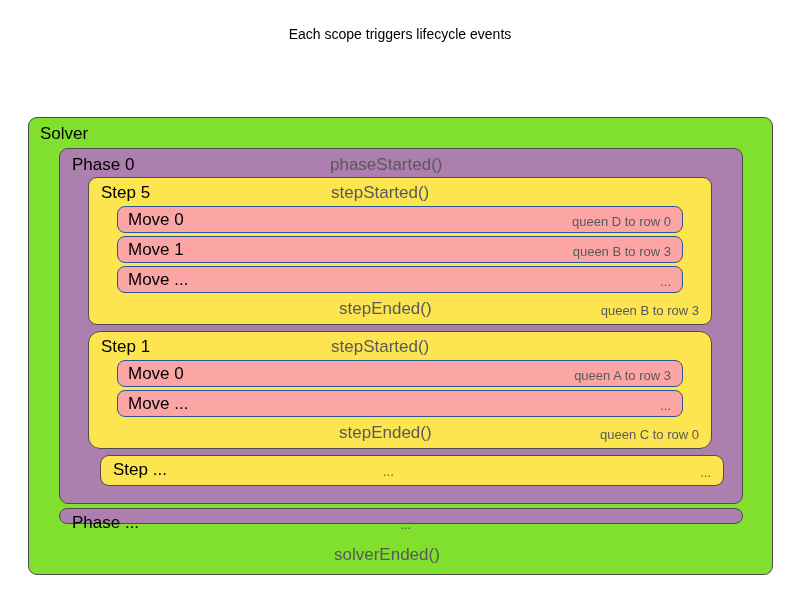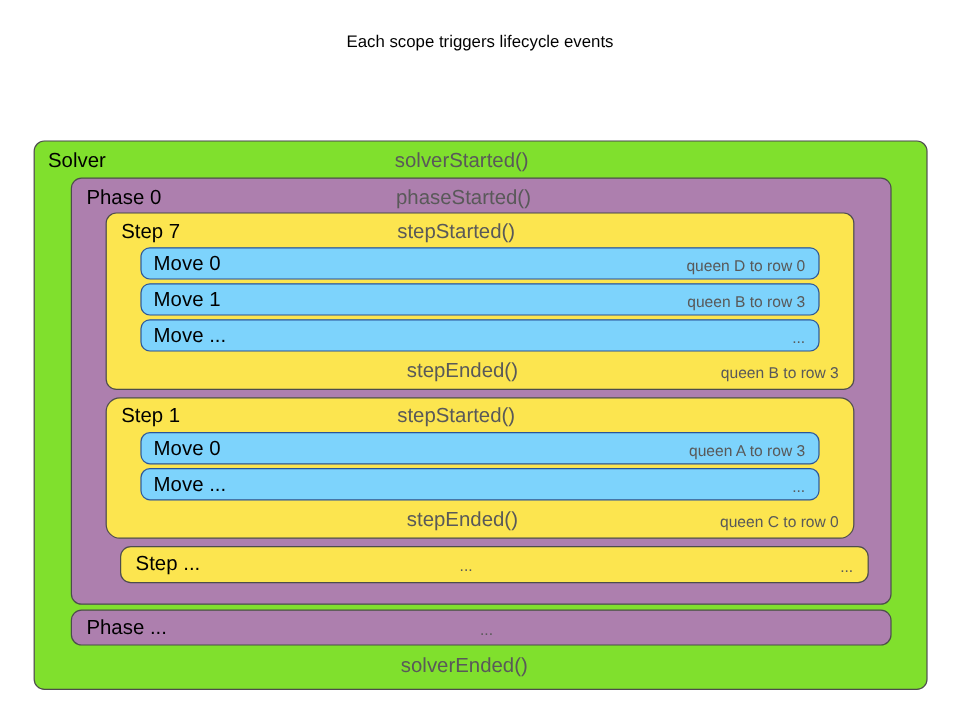--- a/index.html
+++ b/index.html
@@ -87,21 +87,21 @@
   }
   #phase0-scope > .scope-label { left: 12px; top: 6px; }
   #phase0-started { left: 270px; top: 6px; }
   #phase0-ended   { left: 272px; top: 325px; }
 
   #phase-more-scope {
     position: absolute;
     left: 30px;
     top: 390px;
     width: 684px;
-    height: 30px;
+    height: 16px;
     background: #ad7fae;
   }
   #phase-more-scope > .scope-label { left: 12px; top: 4px; }
   #phase-more-dots { left: 340px; top: 6px; }
 
   
   .step-scope {
     position: absolute;
     left: 28px;
     background: #fce54f;
@@ -123,21 +123,21 @@
   #step-more-scope > .scope-label { left: 12px; top: 4px; }
   #step-more-dots  { left: 282px; top: 6px; }
   #step-more-dots-right { right: 12px; top: 7px; }
 
   
   .move-row {
     position: absolute;
     left: 28px;
     width: 566px;
     height: 27px;
-    background: #7dd3fc;
+    background: #fca5a5;
     border: 1px solid #2a5599;
     border-radius: 8px;
     box-sizing: border-box;
   }
   .move-row .scope-label { left: 10px; top: 3px; }
   .move-row .detail { right: 11px; top: 5px; }
 
   .move-0 { top: 28px; }
   .move-1 { top: 58px; }
   .move-2 { top: 88px; }
@@ -145,29 +145,28 @@
 </head>
 <body>
 
 <div class="header">
   <div class="subtitle">Each scope triggers lifecycle events</div>
 </div>
 
 <div class="scope" id="solver-scope">
 
   <span class="scope-label">Solver</span>
-  <span class="event" id="solver-started">solverStarted()</span>
 
   <div class="scope" id="phase0-scope">
 
     <span class="scope-label">Phase 0</span>
     <span class="event" id="phase0-started">phaseStarted()</span>
 
     <div class="scope step-scope" id="step0-scope">
-      <span class="scope-label">Step 7</span>
+      <span class="scope-label">Step 5</span>
       <span class="event" id="step0-started">stepStarted()</span>
 
       <div class="move-row move-0">
         <span class="scope-label">Move 0</span>
         <span class="detail">queen D to row 0</span>
       </div>
       <div class="move-row move-1">
         <span class="scope-label">Move 1</span>
         <span class="detail">queen B to row 3</span>
       </div>

